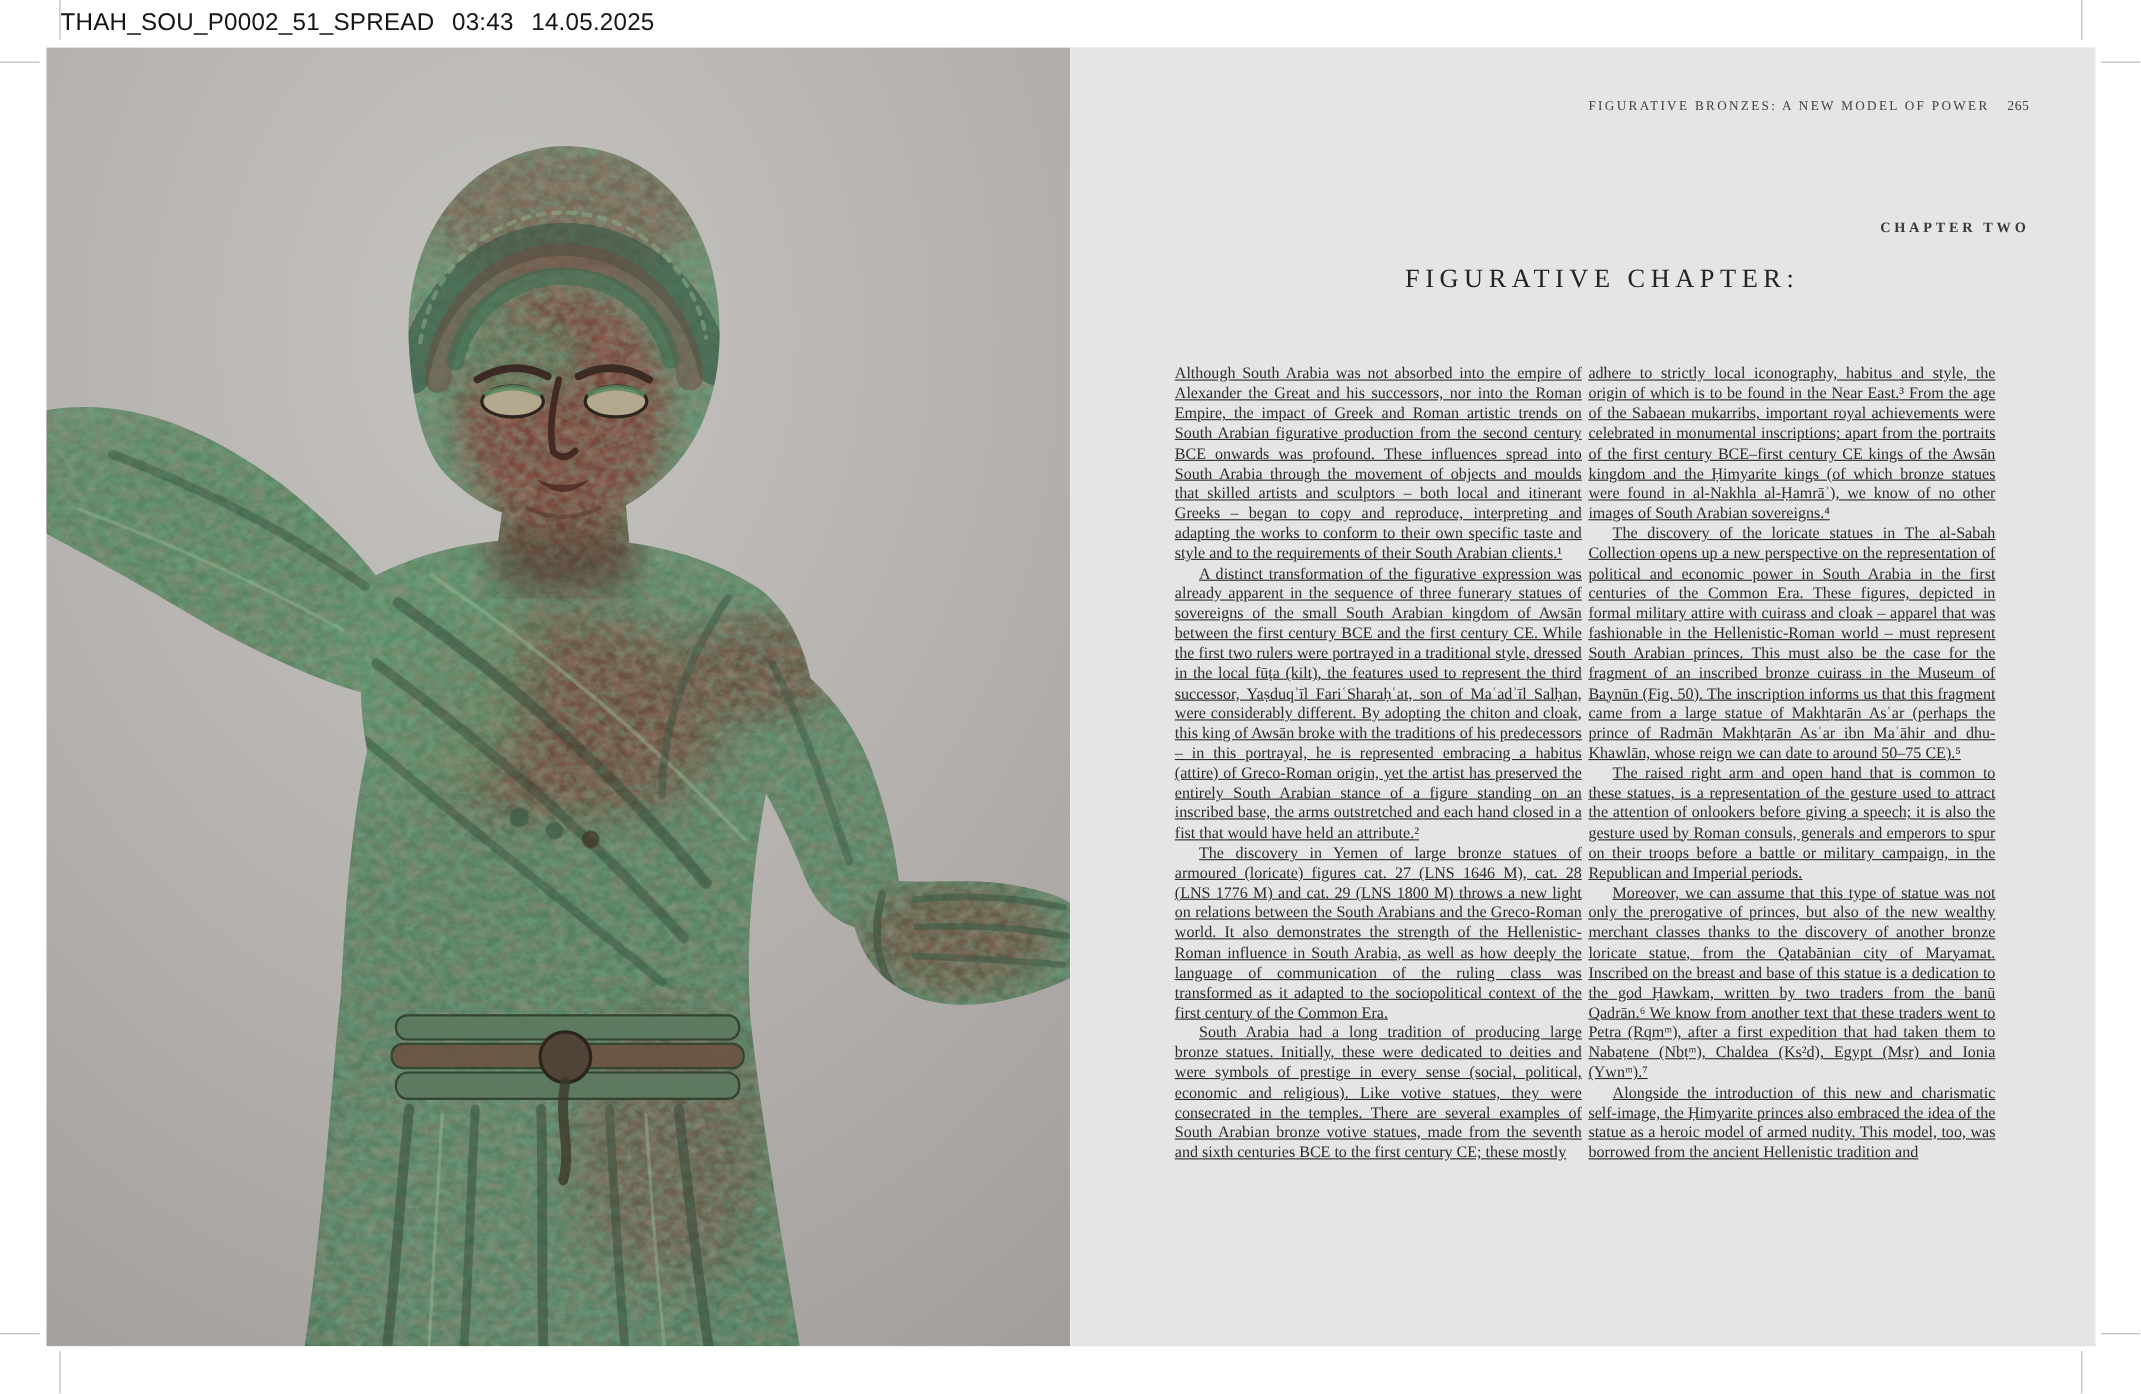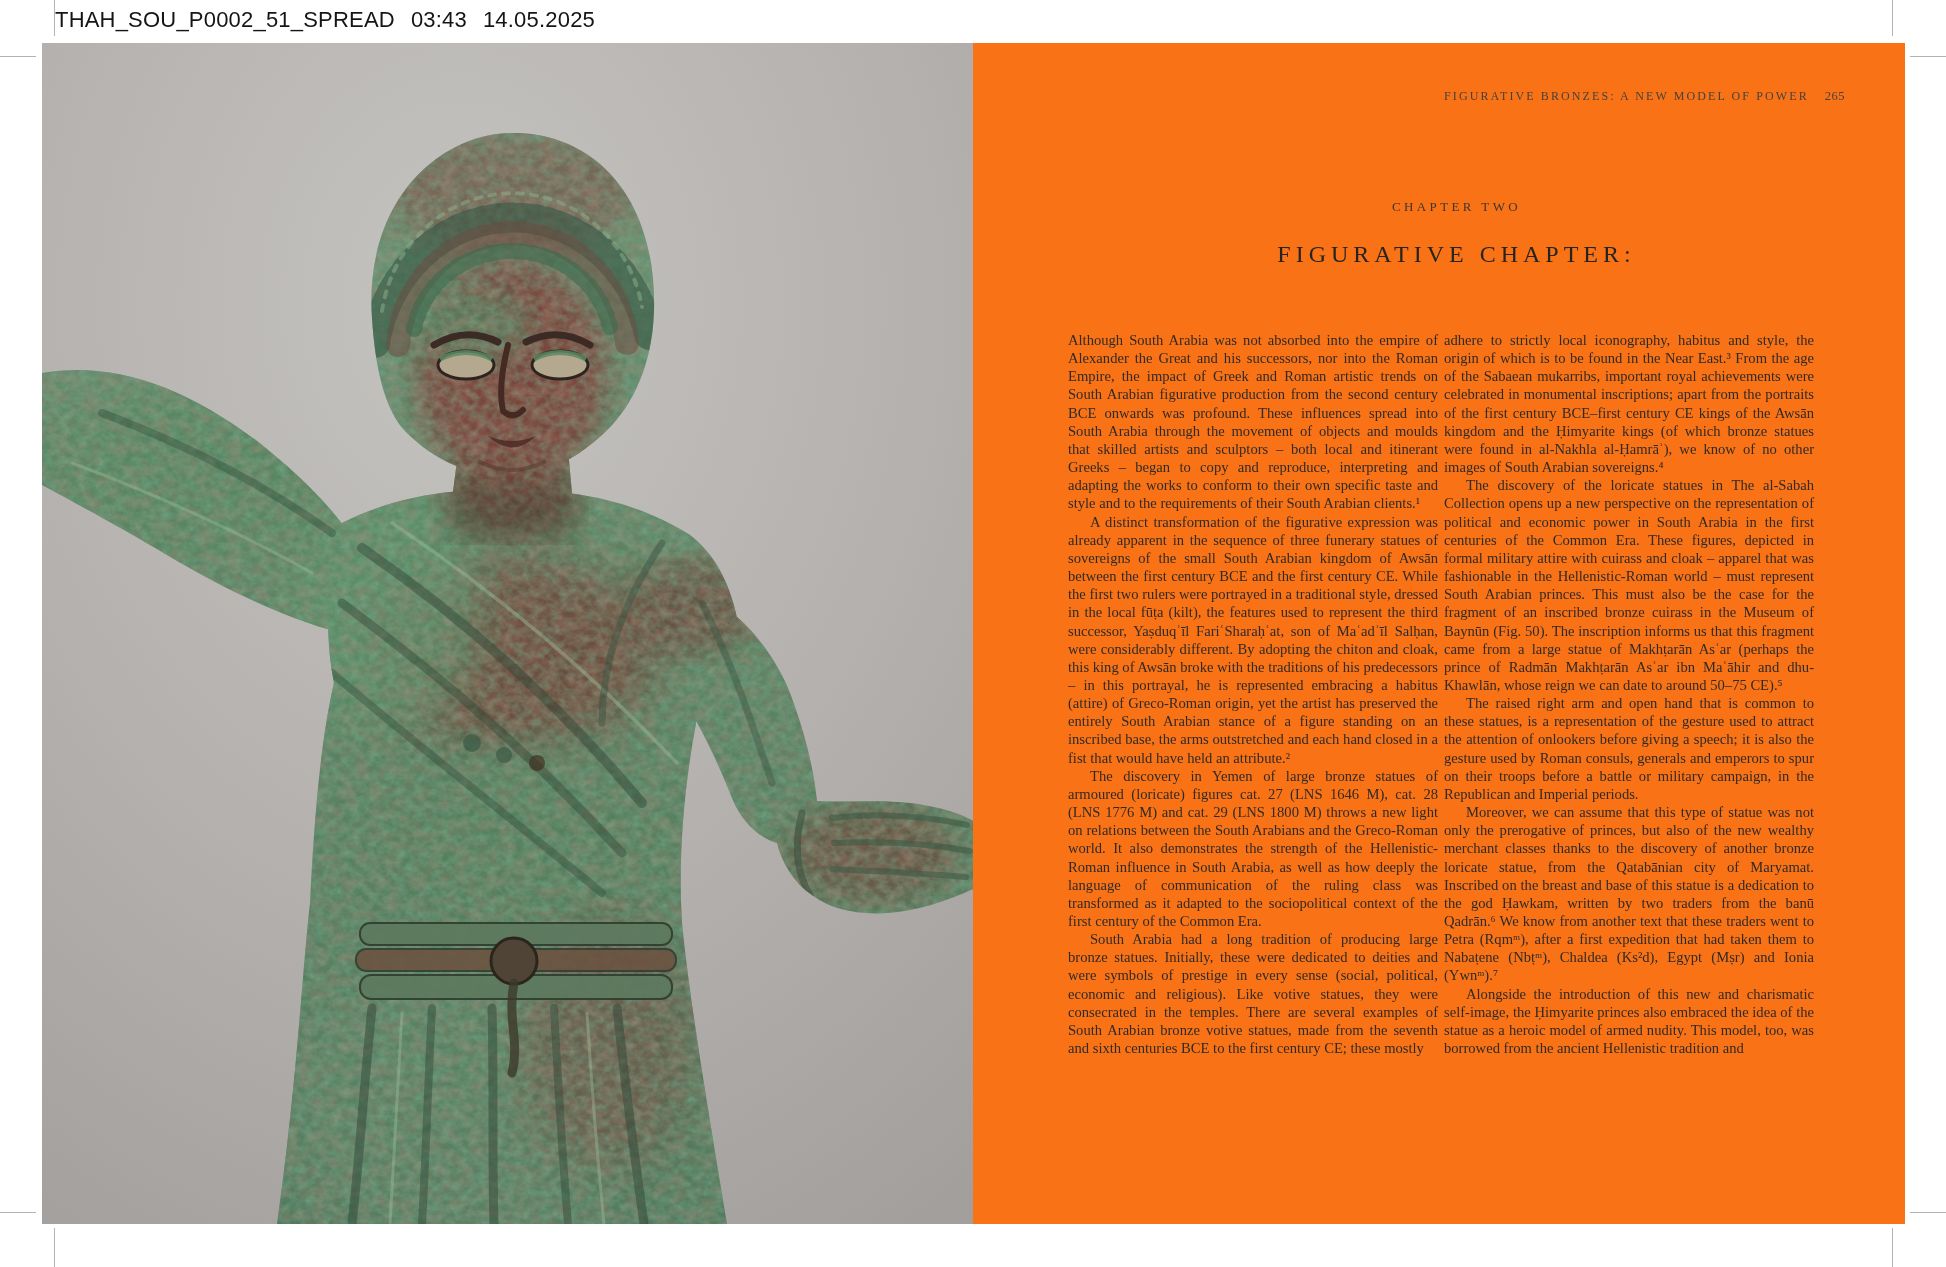--- a/index.html
+++ b/index.html
@@ -8,30 +8,30 @@
   
   .proof-slug{position:absolute;left:55px;top:7px;font-family:"Liberation Sans", sans-serif;
               font-size:22px;color:#151515;letter-spacing:0.2px;white-space:nowrap;}
   .proof-slug span{margin-right:16px;}
   
   .crop{position:absolute;background:#b3b3b3;}
   
   .photo-page{position:absolute;left:42px;top:43px;width:931px;height:1181px;overflow:hidden;}
   .photo-page svg{display:block;}
   
-  .text-page{position:absolute;left:973px;top:43px;width:932px;height:1181px;background:#f97316;}
+  .text-page{position:absolute;left:973px;top:43px;width:932px;height:1181px;background:#e5e5e5;}
   .running-head{position:absolute;top:46px;right:60px;font-size:12px;letter-spacing:2.1px;
                 color:#45413d;white-space:nowrap;}
   .running-head .pagenum{margin-left:16px;letter-spacing:0.5px;font-size:12.5px;}
-  .chapter-kicker{position:absolute;left:95px;width:777px;top:156px;text-align:center;
-                  font-size:13px;letter-spacing:3.4px;color:#3a3733;}
+  .chapter-kicker{position:absolute;left:95px;width:777px;top:156px;text-align:right;
+                  font-size:13px;letter-spacing:3.4px;color:#3a3733;font-weight:bold;}
   .chapter-title{position:absolute;left:95px;width:777px;top:194px;text-align:center;
                  font-size:24px;line-height:34px;letter-spacing:5px;color:#262421;}
   .col{position:absolute;top:288px;width:370px;font-size:14.6px;line-height:18.15px;
-       color:#2e2a27;text-align:justify;}
+       color:#2e2a27;text-align:justify;text-decoration:underline;}
   .col-left{left:95px;}
   .col-right{left:471px;}
   .col p{margin:0;}
   .col p.indent{text-indent:22px;}
 </style>
 </head>
 <body>
 <div id="canvas">
 
   <div class="proof-slug"><span>THAH_SOU_P0002_51_SPREAD</span><span>03:43</span><span>14.05.2025</span></div>

